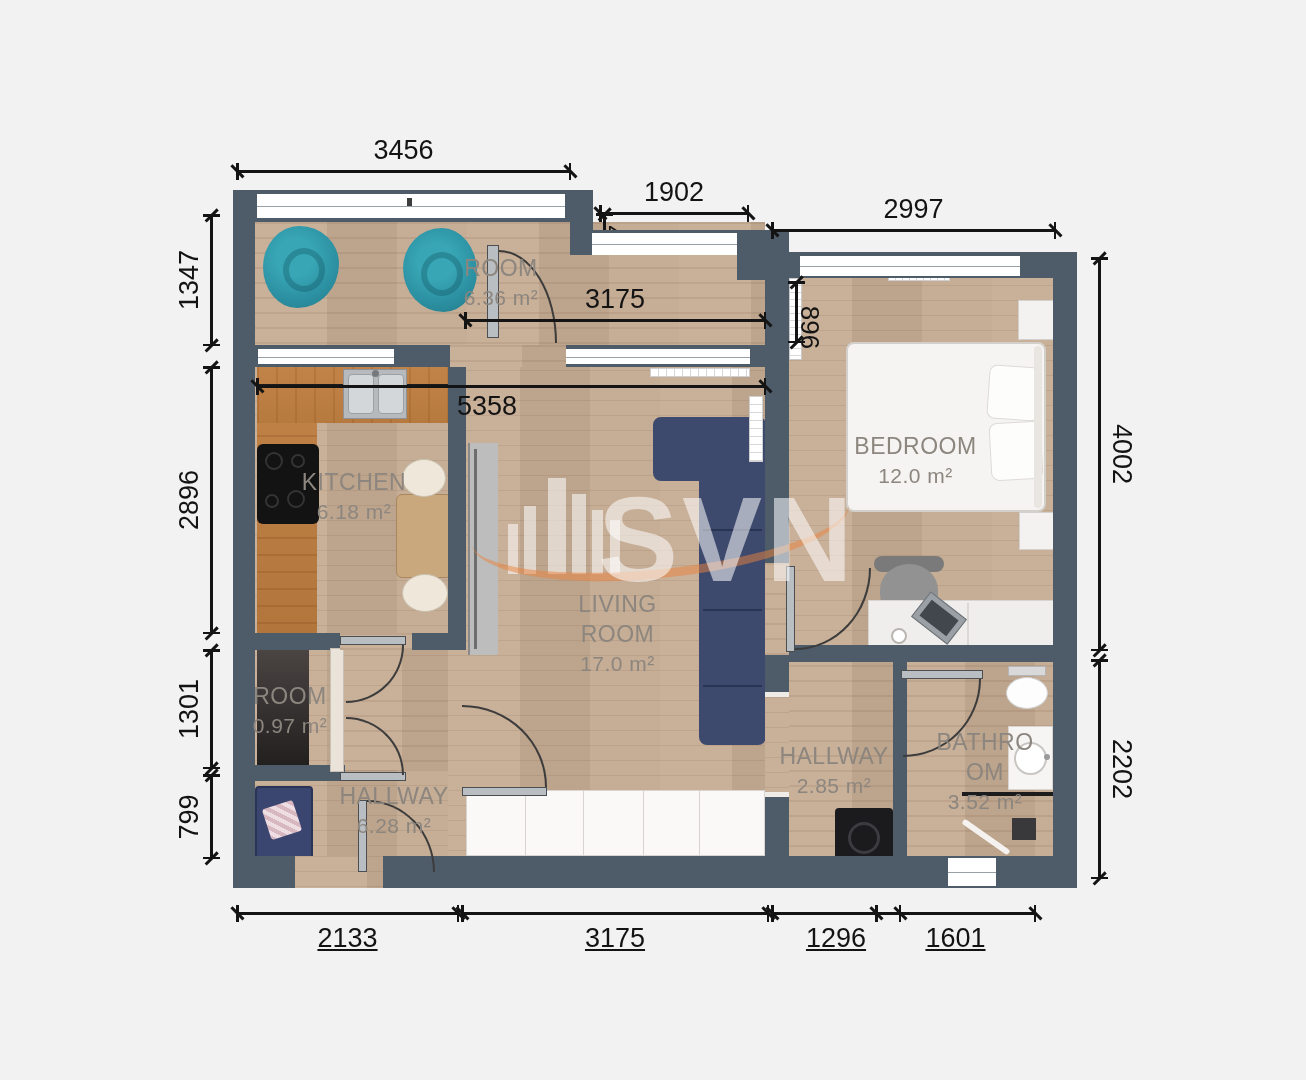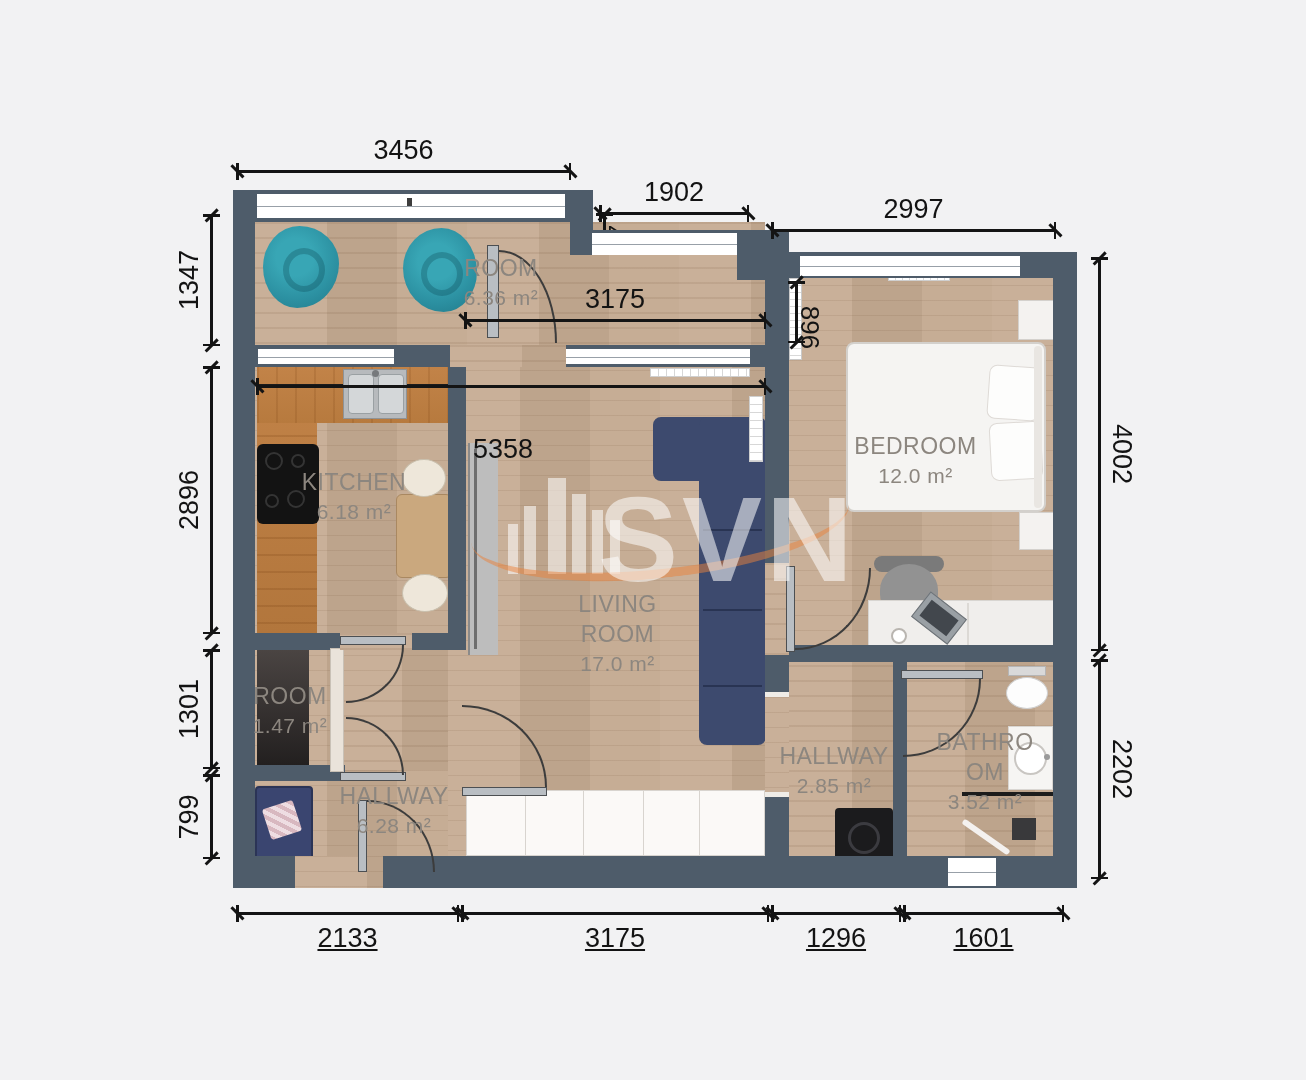--- a/index.html
+++ b/index.html
@@ -35,21 +35,21 @@
   .dim-h .s.a{left:-1px}.dim-h .s.b{right:-1px}
   .dim-v .t,.dim-v .s{height:2.5px;width:17px;left:-7.5px;}
   .dim-v .t.a{top:-1px}.dim-v .t.b{bottom:-1px}
   .dim-v .s{transform:rotate(-45deg);}
   .dim-v .s.a{top:-1px}.dim-v .s.b{bottom:-1px}
   .dlbl{position:absolute;font-size:27px;color:#131313;white-space:nowrap;}
   .above{left:50%;bottom:7px;transform:translateX(-50%);margin-top:32px;}
   .below{left:50%;top:11px;transform:translateX(-50%);text-decoration:underline;}
   .vleft{left:50%;top:50%;transform:translate(-50%,-50%) rotate(-90deg);margin-left:-22px;}
   .vright{left:50%;top:50%;transform:translate(-50%,-50%) rotate(90deg);margin-left:22px;}
-  .lbl5358{left:216px;top:6px;margin-top:43px;}
+  .lbl5358{left:200px;top:6px;}
   .lbl896{left:50%;top:30px;transform:translate(-50%,0) rotate(90deg);font-size:26px;margin-left:13px;}
   .lbl4{left:4px;top:4px;transform:rotate(90deg);font-size:25px;}
   
   .room-label{position:absolute;z-index:7;text-align:center;color:#8c867f;line-height:1.3;letter-spacing:.5px;}
   .rname{font-size:23px;}
   .rarea{font-size:21px;}
   .bathname{width:100px;word-break:break-all;margin:0 auto;}
   
   .wm{z-index:6;}
   .wmbar{background:rgba(255,255,255,0.55);}
@@ -222,21 +222,21 @@
   <div class="room-label" style="left:540px;top:590px;width:155px;">
     <div class="rname">LIVING ROOM</div>
     <div class="rarea">17.0 m²</div>
   </div>
   <div class="room-label" style="left:853px;top:432px;width:125px;">
     <div class="rname">BEDROOM</div>
     <div class="rarea">12.0 m²</div>
   </div>
   <div class="room-label" style="left:238px;top:682px;width:104px;">
     <div class="rname">ROOM</div>
-    <div class="rarea">1.47 m²</div>
+    <div class="rarea">0.97 m²</div>
   </div>
   <div class="room-label" style="left:338px;top:782px;width:112px;">
     <div class="rname">HALLWAY</div>
     <div class="rarea">6.28 m²</div>
   </div>
   <div class="room-label" style="left:778px;top:742px;width:112px;">
     <div class="rname">HALLWAY</div>
     <div class="rarea">2.85 m²</div>
   </div>
   <div class="room-label" style="left:933px;top:728px;width:104px;">
@@ -350,21 +350,21 @@
       <i class="s b"></i>
     <span class="dlbl below">3175</span>
   </div>
   <div class="dim dim-h e" style="left:772px;top:912px;width:128px;">
     <i class="t a"></i>
       <i class="t b"></i>
       <i class="s a"></i>
       <i class="s b"></i>
     <span class="dlbl below">1296</span>
   </div>
-  <div class="dim dim-h e" style="left:904px;top:912px;width:159px;">
+  <div class="dim dim-h e" style="left:876px;top:912px;width:159px;">
     <i class="t a"></i>
       <i class="t b"></i>
       <i class="s a"></i>
       <i class="s b"></i>
     <span class="dlbl below">1601</span>
   </div>
 
 </div>
 
 </body></html>

